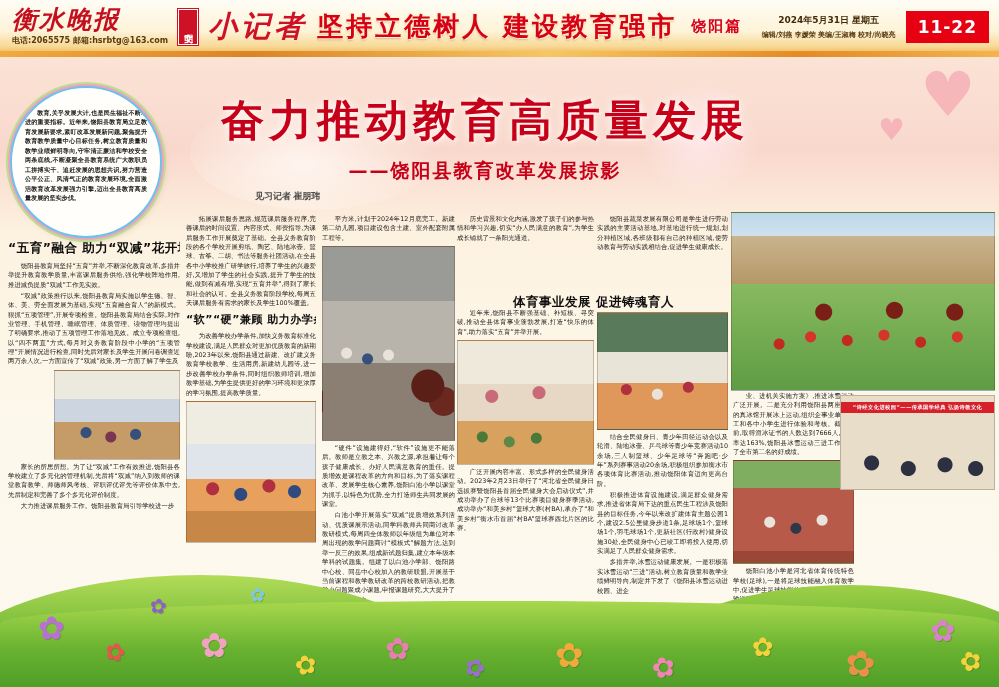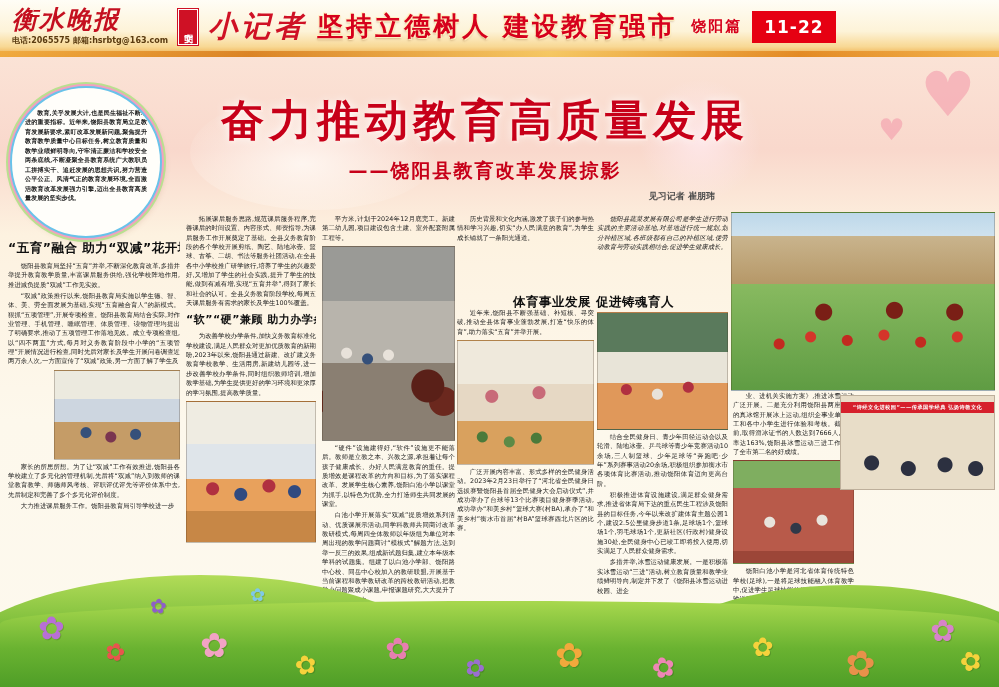--- a/index.html
+++ b/index.html
@@ -39,22 +39,22 @@
     background:#fffefa; border:2px solid #69c3ea;
     box-shadow:0 0 0 2px #f2a0c0, 0 0 0 4px #b9e08f, 2px 3px 6px rgba(150,90,60,.25);
     padding:20px 13px; overflow:hidden; z-index:5;
   }
   .circle p { font-size:6.1px; line-height:1.55; font-weight:700; color:#222; text-align:justify; text-indent:2em; font-family:"DejaVu Serif","Liberation Serif",serif; }
   .m-title { position:absolute; left:205px; top:92px; width:560px; text-align:center;
     font-size:43px; font-weight:900; color:#c70019; letter-spacing:5px;
     text-shadow:0 0 8px rgba(255,255,255,.9), 2px 2px 0 rgba(255,230,220,.8); z-index:3;}
   .m-sub { position:absolute; left:255px; top:158px; width:460px; text-align:center;
     font-size:19px; font-weight:800; color:#c70019; letter-spacing:2px; z-index:3;}
-  .m-byline { position:absolute; left:255px; top:190px; width:460px; text-align:right;
-    font-size:9px; font-weight:700; color:#4a4a4a; z-index:3;}
+  .m-byline { position:absolute; left:255px; top:190px; width:460px; text-align:left;
+    font-size:9px; font-weight:700; color:#4a4a4a; z-index:3;font-family:Liberation Serif, serif;}
   .heart { position:absolute; color:rgba(243,150,168,.55); z-index:1; }
   .blob { position:absolute; left:190px; top:95px; width:250px; height:115px; border-radius:50%;
     background:radial-gradient(ellipse at 45% 60%, rgba(255,250,245,.85), rgba(255,240,235,0) 70%); z-index:1;}
   .moon { position:absolute; left:640px; top:80px; width:120px; height:120px; border-radius:50%;
     background:radial-gradient(circle, rgba(255,235,240,.8), rgba(255,220,228,0) 72%); z-index:1;}
 
   
   .col { position:absolute; overflow:hidden; z-index:4; }
   .col p { font-size:6.4px; line-height:1.46; color:#1c1c1c; text-align:justify; text-indent:2em; margin-bottom:2px; font-weight:500;}
   .sec-h { font-size:12.5px; font-weight:900; color:#0f0f0f; text-align:center; letter-spacing:.5px; margin:4px 0 5px; white-space:nowrap;}
@@ -141,20 +141,24 @@
 
   <div id="hdr">
     <div>
       <div class="logo">衡水晚报</div>
       <div class="contact">电话:2065575  邮箱:hsrbtg@163.com</div>
     </div>
     <div class="seal">文明</div>
     <div class="brand">小记者</div>
     <div class="slogan">坚持立德树人 建设教育强市</div>
     <div class="edition">饶阳篇</div>
+    <div class="dateblk">
+      <div class="d1">2024年5月31日 星期五</div>
+      <div class="d2">编辑/刘燕 李媛荣 美编/王淑梅 校对/尚晓亮</div>
+    </div>
     <div class="pagebox">11-22</div>
   </div>
 
   <div class="blob"></div>
   <div class="moon"></div>
   <span class="heart" style="left:920px; top:58px; font-size:62px;">♥</span>
   <span class="heart" style="left:878px; top:112px; font-size:30px;">♥</span>
 
   <div class="circle">
     <p>教育,关乎发展大计,也是民生福祉不断增进的重要指标。近年来,饶阳县教育局立足教育发展新要求,紧盯改革发展新问题,聚焦提升教育教学质量中心目标任务,树立教育质量和教学业绩鲜明导向,守牢清正廉洁和学校安全两条底线,不断凝聚全县教育系统广大教职员工拼搏实干、追赶发展的思想共识,努力营造公平公正、风清气正的教育发展环境,全面激活教育改革发展强力引擎,迈出全县教育高质量发展的坚实步伐。</p>
@@ -189,21 +193,21 @@
     <p>“硬件”设施建得好,“软件”设施更不能落后。教师是立教之本、兴教之源,承担着让每个孩子健康成长、办好人民满意教育的重任。提质增效是课程改革的方向和目标,为了落实课程改革、发展学生核心素养,饶阳白池小学以课堂为抓手,以特色为优势,全力打造师生共同发展的课堂。</p>
     <p>白池小学开展落实“双减”提质增效系列活动、优质课展示活动,同学科教师共同商讨改革教研模式,每周四全体教师以年级组为单位对本周出现的教学问题商讨“模板式”解题方法,达到举一反三的效果,组成新试题归集,建立本年级本学科的试题集。组建了以白池小学部、饶阳路中心校、同岳中心校加入的教研联盟,开展基于当前课程和教学教研改革的跨校教研活动,把教学小问题聚成小课题,申报课题研究,大大提升了教师的科研能力。</p>
     <p>饶阳县教育局为引导学生探寻文化魅力,传承和弘扬中华优秀传统文化,让国学经典传统文化走进了课堂。在白池小学,一二年级晨读《三字经》,三四年级晨读四书五经,五六年级晨读古文,朗朗读书声成为每天早晨最动听的主旋律,举行了讲故事比赛、合唱比赛、读书活动等。饶阳是“鼓乐之乡”,饶阳县第二实验小学为打造中国鼓韵,将中国鼓作为学校新兴艺术特色课程,让学生在鼓艺术的熏陶中领悟其博大精深的精神内涵,超越自我、坚定信念,并在鼓韵中热爱、传承灿烂的中华文化。</p>
 
   </div>
 
   <div class="col" style="left:457px; top:215px; width:137px; height:72px;">
     <p>历史背景和文化内涵,激发了孩子们的参与热情和学习兴趣,切实“办人民满意的教育”,为学生成长铺就了一条阳光通道。</p>
   </div>
 
-  <div class="col" style="left:597px; top:215px; width:131px; height:72px;font-style:italic;">
+  <div class="col" style="left:597px; top:215px; width:131px; height:72px;">
     <p>饶阳县蔬菜发展有限公司是学生进行劳动实践的主要活动基地,对基地进行统一规划,划分种植区域,各班级都有自己的种植区域,使劳动教育与劳动实践相结合,促进学生健康成长。</p>
   </div>
 
   <div id="h3abs" class="sec-h">体育事业发展  促进铸魂育人</div>
 
   <div class="col" style="left:457px; top:309px; width:137px; height:328px;">
     <p>近年来,饶阳县不断强基础、补短板、寻突破,推动全县体育事业蓬勃发展,打造“快乐的体育”,助力落实“五育”并举开展。</p>
     <div class="ph ph-c4"></div>
     <p>广泛开展内容丰富、形式多样的全民健身活动。2023年2月23日举行了“河北省全民健身日选拔赛暨饶阳县首届全民健身大会启动仪式”,并成功举办了台球等13个比赛项目健身赛季活动,成功举办“和美乡村”篮球大赛(村BA),承办了“和美乡村”衡水市首届“村BA”篮球赛西北片区的比赛。</p>
   </div>

